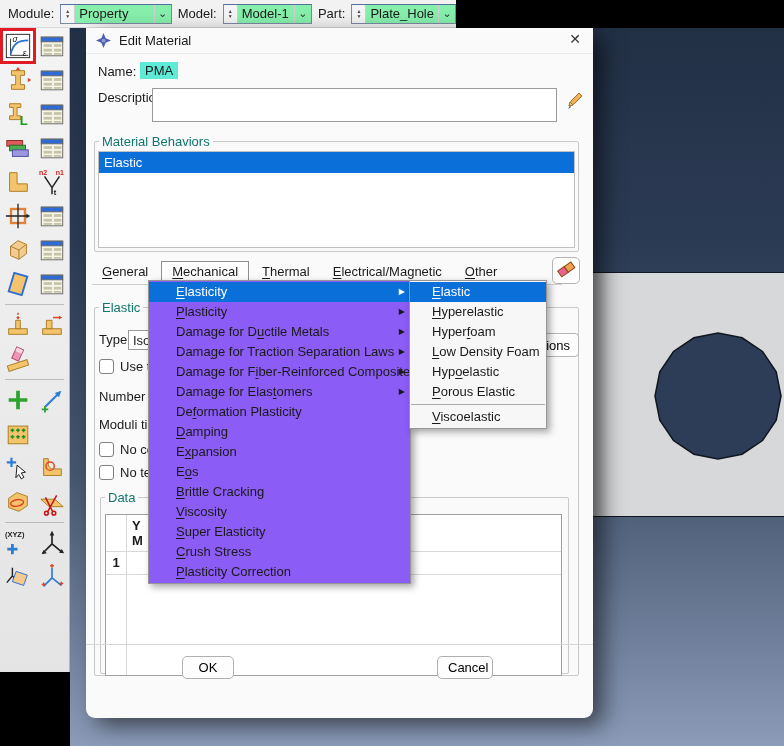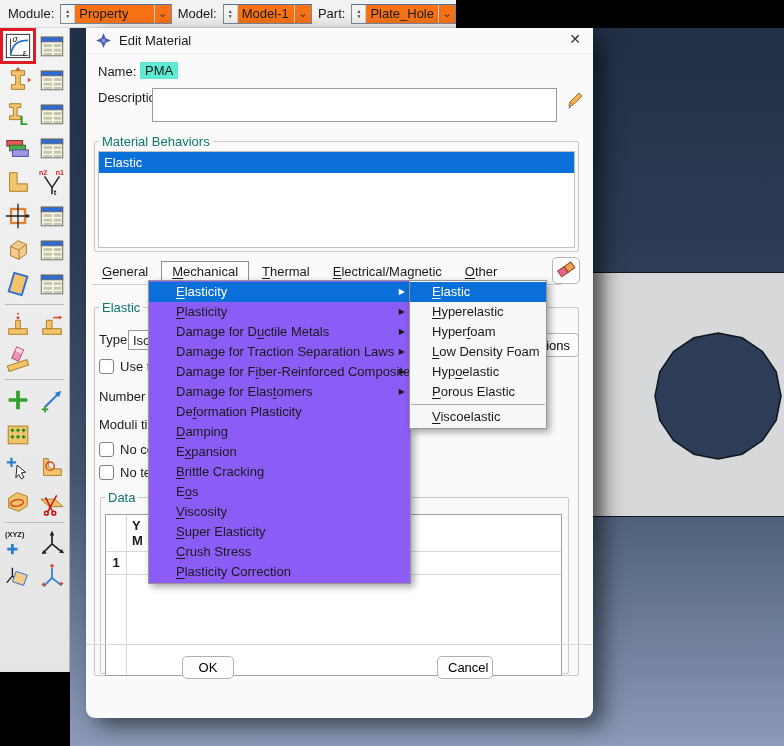--- a/index.html
+++ b/index.html
@@ -3,21 +3,21 @@
 <meta charset="utf-8">
 <style>
   html,body{margin:0;padding:0;background:#555;}
   .screen{position:relative;width:784px;height:746px;background:#000;overflow:hidden;
           font-family:"Liberation Sans",sans-serif;font-size:13px;color:#1a1a1a;text-decoration:underline;}
 
   
   .topbar{position:absolute;left:0;top:0;width:456px;height:28px;background:#f2f2f2;
           border-bottom:1px solid #d9d9d9;display:flex;align-items:center;gap:6px;padding-left:8px;box-sizing:border-box;z-index:3;}
   .tlabel{white-space:nowrap;}
-  .combo{display:flex;align-items:stretch;height:20px;background:#f97316;border:1px solid #7c8aa0;border-top-color:#51729b;box-sizing:border-box;}
+  .combo{display:flex;align-items:stretch;height:20px;background:#86efac;border:1px solid #7c8aa0;border-top-color:#51729b;box-sizing:border-box;}
   .combo .spin{width:13px;display:flex;flex-direction:column;align-items:center;justify-content:center;background:#f4f4f4;border-right:1px solid #d0d0d0;}
   .combo .spin i{font-style:normal;font-size:5px;line-height:5px;color:#444;}
   .combo .cval{flex:1;padding:0 4px;display:flex;align-items:center;white-space:nowrap;overflow:hidden;}
   .combo .chev{width:16px;display:flex;align-items:center;justify-content:center;border-left:1px solid #d0d0d0;color:#333;font-size:11px;}
 
   
   .viewport{position:absolute;left:70px;top:28px;width:714px;height:718px;z-index:1;
             background:linear-gradient(180deg,#223046 0%,#2c3b54 30%,#45566f 62%,#8b9bb8 100%);}
   .plate{position:absolute;left:593px;top:272px;width:191px;height:243px;z-index:1;
          background:linear-gradient(90deg,#aeb0b2 0px,#d7d8d9 16px);border-top:1px solid #10161f;border-bottom:1px solid #10161f;}
@@ -519,22 +519,22 @@
   <div class="menu" id="menu">
       <div class="mi sel"><span></span><span class="mn">E</span><span>lasticity</span><span class="arr">▶</span></div>
       <div class="mi"><span></span><span class="mn">P</span><span>lasticity</span><span class="arr">▶</span></div>
       <div class="mi"><span>Damage for D</span><span class="mn">u</span><span>ctile Metals</span><span class="arr">▶</span></div>
       <div class="mi"><span>Dama</span><span class="mn">g</span><span>e for Traction Separation Laws</span><span class="arr">▶</span></div>
       <div class="mi"><span>Damage for F</span><span class="mn">i</span><span>ber-Reinforced Composites</span><span class="arr">▶</span></div>
       <div class="mi"><span>Damage for Elas</span><span class="mn">t</span><span>omers</span><span class="arr">▶</span></div>
       <div class="mi"><span>De</span><span class="mn">f</span><span>ormation Plasticity</span></div>
       <div class="mi"><span></span><span class="mn">D</span><span>amping</span></div>
       <div class="mi"><span>E</span><span class="mn">x</span><span>pansion</span></div>
+      <div class="mi"><span>E</span><span class="mn">o</span><span>s</span></div>
       <div class="mi"><span></span><span class="mn">B</span><span>rittle Cracking</span></div>
-      <div class="mi"><span>E</span><span class="mn">o</span><span>s</span></div>
       <div class="mi"><span></span><span class="mn">V</span><span>iscosity</span></div>
       <div class="mi"><span></span><span class="mn">S</span><span>uper Elasticity</span></div>
       <div class="mi"><span></span><span class="mn">C</span><span>rush Stress</span></div>
       <div class="mi"><span></span><span class="mn">P</span><span>lasticity Correction</span></div>
     </div>
   <div class="submenu" id="submenu">
       <div class="mi sel"><span></span><span class="mn">E</span><span>lastic</span></div>
       <div class="mi"><span></span><span class="mn">H</span><span>yperelastic</span></div>
       <div class="mi"><span>Hyper</span><span class="mn">f</span><span>oam</span></div>
       <div class="mi"><span></span><span class="mn">L</span><span>ow Density Foam</span></div>

